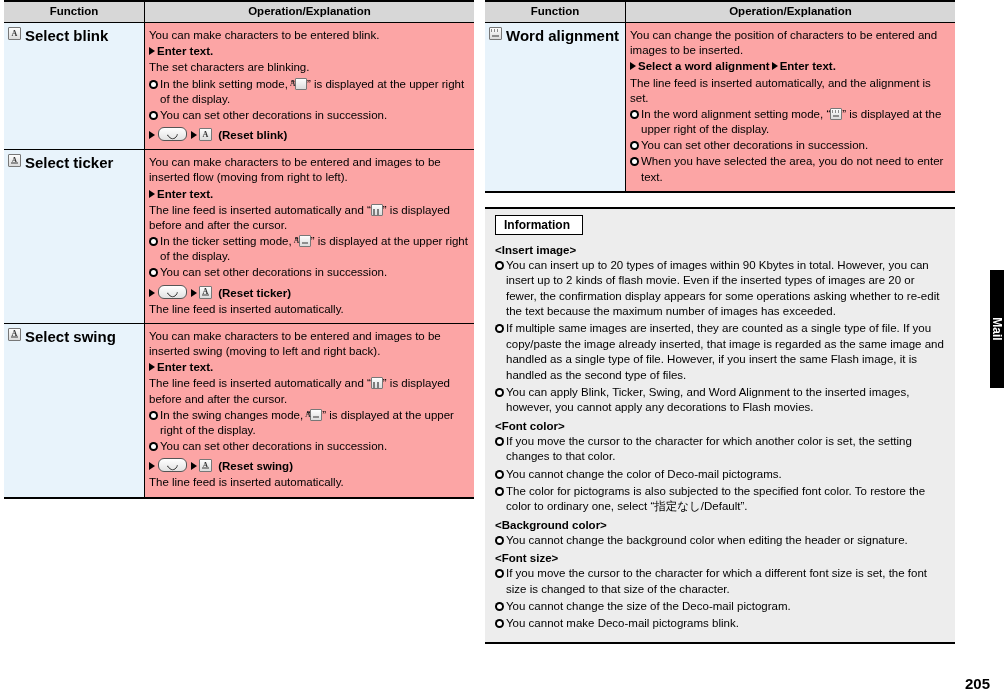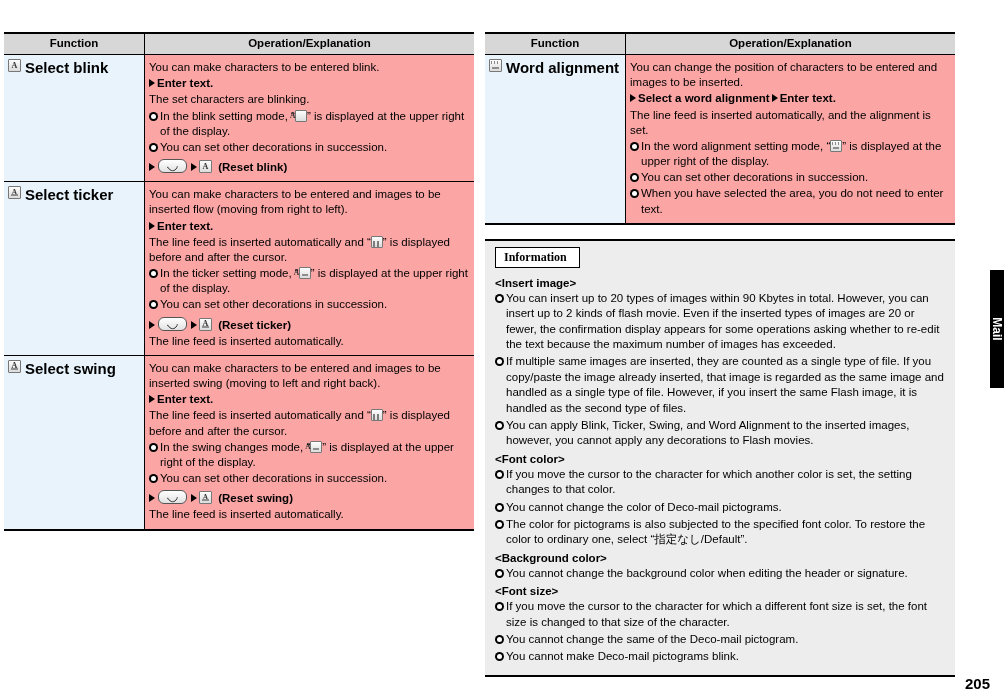--- a/index.html
+++ b/index.html
@@ -8,21 +8,21 @@
     background:#ffffff;
     font-family:"Liberation Sans", sans-serif;
     font-size:11.5px;
     color:#000;
     position:relative;
     overflow:hidden;
   }
   .page{position:relative;width:1004px;height:698px;}
 
   
-  .col{position:absolute;top:0;margin-top:32px;}
+  .col{position:absolute;top:0;}
   .col-left{left:4px;width:470px;}
   .col-right{left:485px;width:470px;}
 
   
   table.fn{border-collapse:collapse;width:100%;table-layout:fixed;}
   table.fn td,table.fn th{vertical-align:top;}
   .hdr-row th{
     background:#d7d7d7;
     border-top:2px solid #000;
     border-bottom:1px solid #000;
@@ -127,21 +127,20 @@
     margin-top:14px;
   }
   .info-title{
     display:inline-block;
     background:#fff;
     border:1px solid #000;
     font-weight:bold;
     font-size:12px;
     padding:2px 12px 2px 8px;
     margin:0 0 5px 0;
-    font-family:Liberation Serif, serif;
   }
   .sub{font-weight:bold;margin:4px 0 0 0;}
   .infobox .para{margin-top:2px;line-height:1.34;}
 
   
   .sidetab{
     position:absolute;right:0;top:270px;width:14px;height:118px;
     background:#000;
   }
   .sidetab span{
@@ -282,21 +281,21 @@
       <div class="sub">&lt;Font color&gt;</div>
       <div class="para ind"><span class="bullet"></span><span>If you move the cursor to the character for which another color is set, the setting changes to that color.</span></div>
       <div class="para ind"><span class="bullet"></span><span>You cannot change the color of Deco-mail pictograms.</span></div>
       <div class="para ind"><span class="bullet"></span><span>The color for pictograms is also subjected to the specified font color. To restore the color to ordinary one, select “指定なし/Default”.</span></div>
 
       <div class="sub">&lt;Background color&gt;</div>
       <div class="para ind"><span class="bullet"></span><span>You cannot change the background color when editing the header or signature.</span></div>
 
       <div class="sub">&lt;Font size&gt;</div>
       <div class="para ind"><span class="bullet"></span><span>If you move the cursor to the character for which a different font size is set, the font size is changed to that size of the character.</span></div>
-      <div class="para ind"><span class="bullet"></span><span>You cannot change the same of the Deco-mail pictogram.</span></div>
+      <div class="para ind"><span class="bullet"></span><span>You cannot change the size of the Deco-mail pictogram.</span></div>
 
       <div class="para ind"><span class="bullet"></span><span>You cannot make Deco-mail pictograms blink.</span></div>
     </div>
   </div>
 
   <div class="sidetab">
     <span>Mail</span>
   </div>
 
   <div class="pagenum">205</div>

